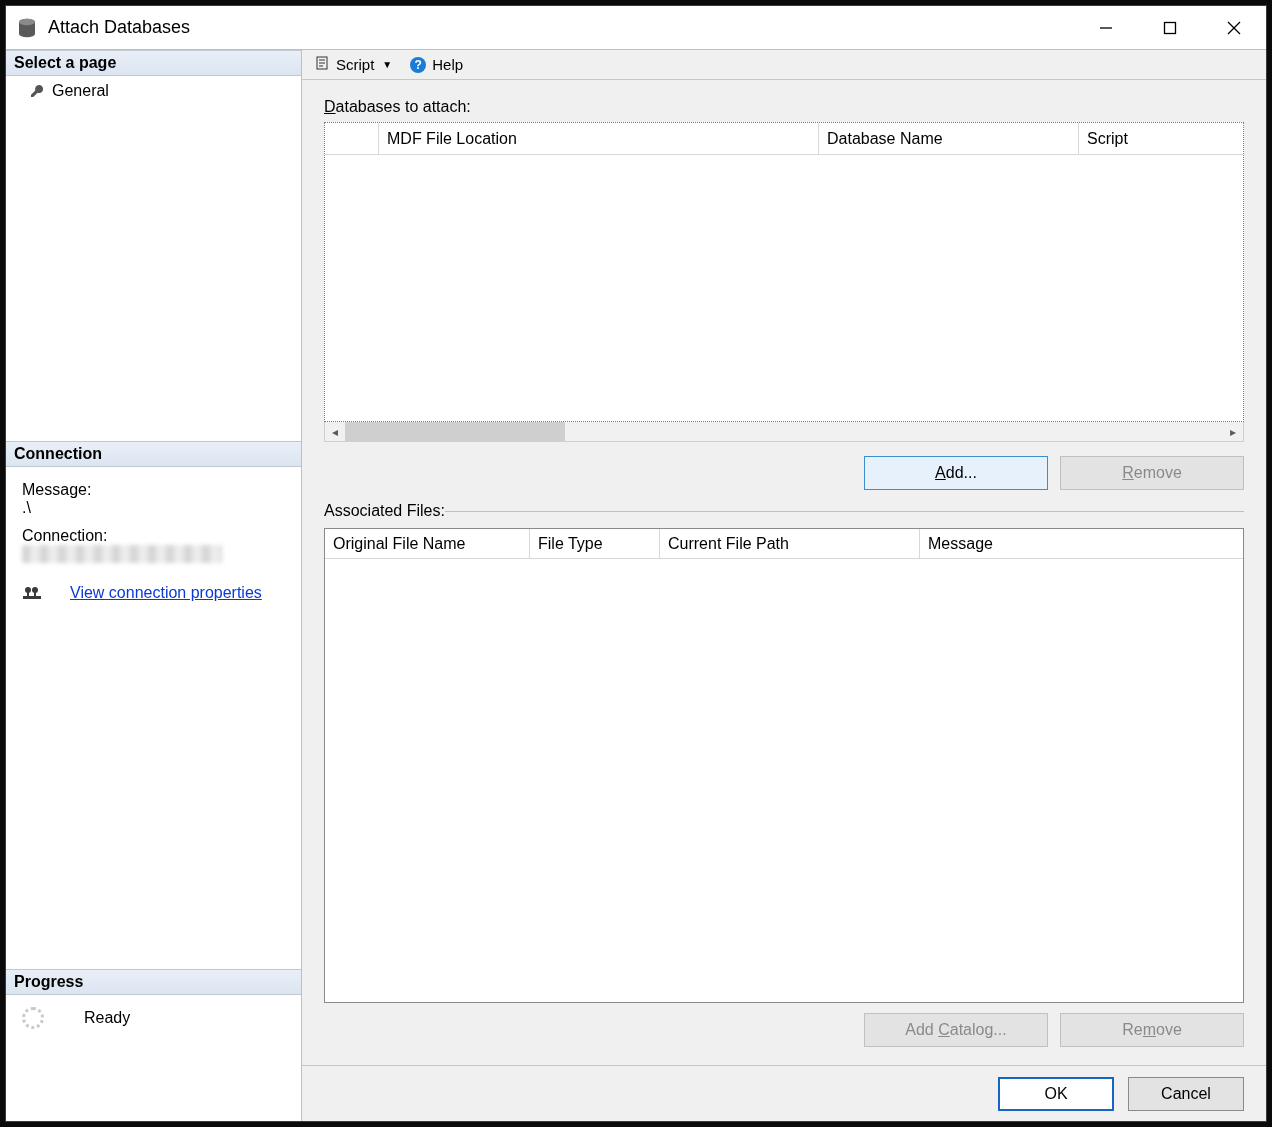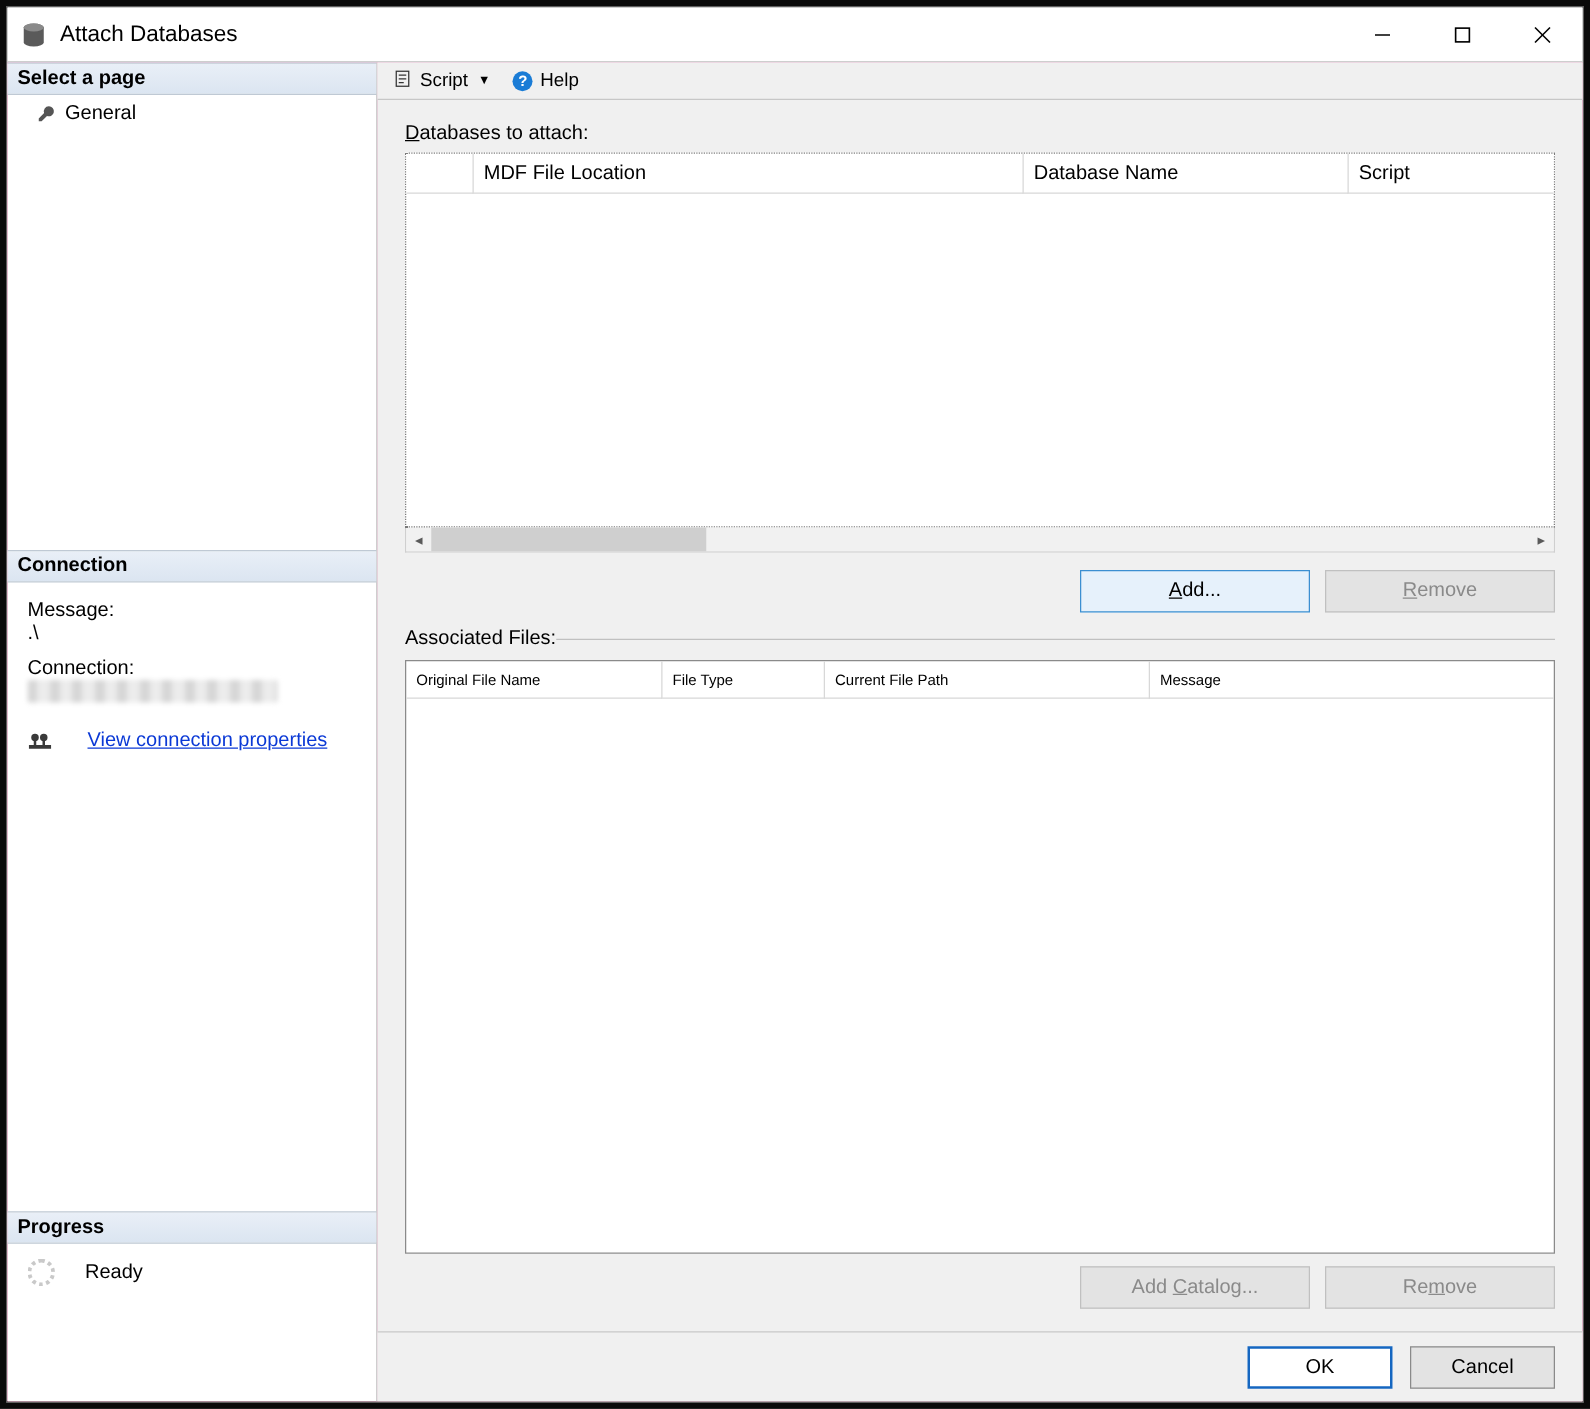--- a/index.html
+++ b/index.html
@@ -74,21 +74,21 @@
     filter: blur(2px);
     border-radius: 2px;
   }
   .view-props {
     display: flex; align-items: center; gap: 28px;
     margin-top: 16px;
   }
   .view-props a { color: #0b39d6; text-decoration: underline; font-size: 16px; }
   .view-props-icon { width: 20px; height: 20px; display: inline-flex; align-items: center; justify-content: center; }
   .progress-section { }
-  .progress-body { padding: 12px 16px; display: flex; align-items: center; gap: 24px; }
+  .progress-body { padding: 12px 16px; display: flex; align-items: center; gap: 40px; }
   .spinner {
     width: 22px; height: 22px; border-radius: 50%;
     border: 3px dotted #c9c9c9;
   }
   .progress-text { font-size: 16px; }
 
   
   .content {
     flex: 1; display: flex; flex-direction: column; min-width: 0;
     background: #f0f0f0;
@@ -183,21 +183,21 @@
     border: 1px solid #8a8a8a;
     background: #fff;
     flex: 1; min-height: 300px;
     overflow: hidden;
   }
   .assoc-header-row { display: flex; height: 30px; }
   .assoc-col {
     padding: 4px 8px;
     border-right: 1px solid #d8d8d8;
     border-bottom: 1px solid #d8d8d8;
-    font-size: 12px;
+    font-size: 16px;
     display: flex; align-items: center;
   }
 
   
   .footer {
     height: 56px;
     border-top: 1px solid #c7c7c7;
     background: #f0f0f0;
     display: flex; justify-content: flex-end; align-items: center;
     gap: 14px; padding: 0 22px;

